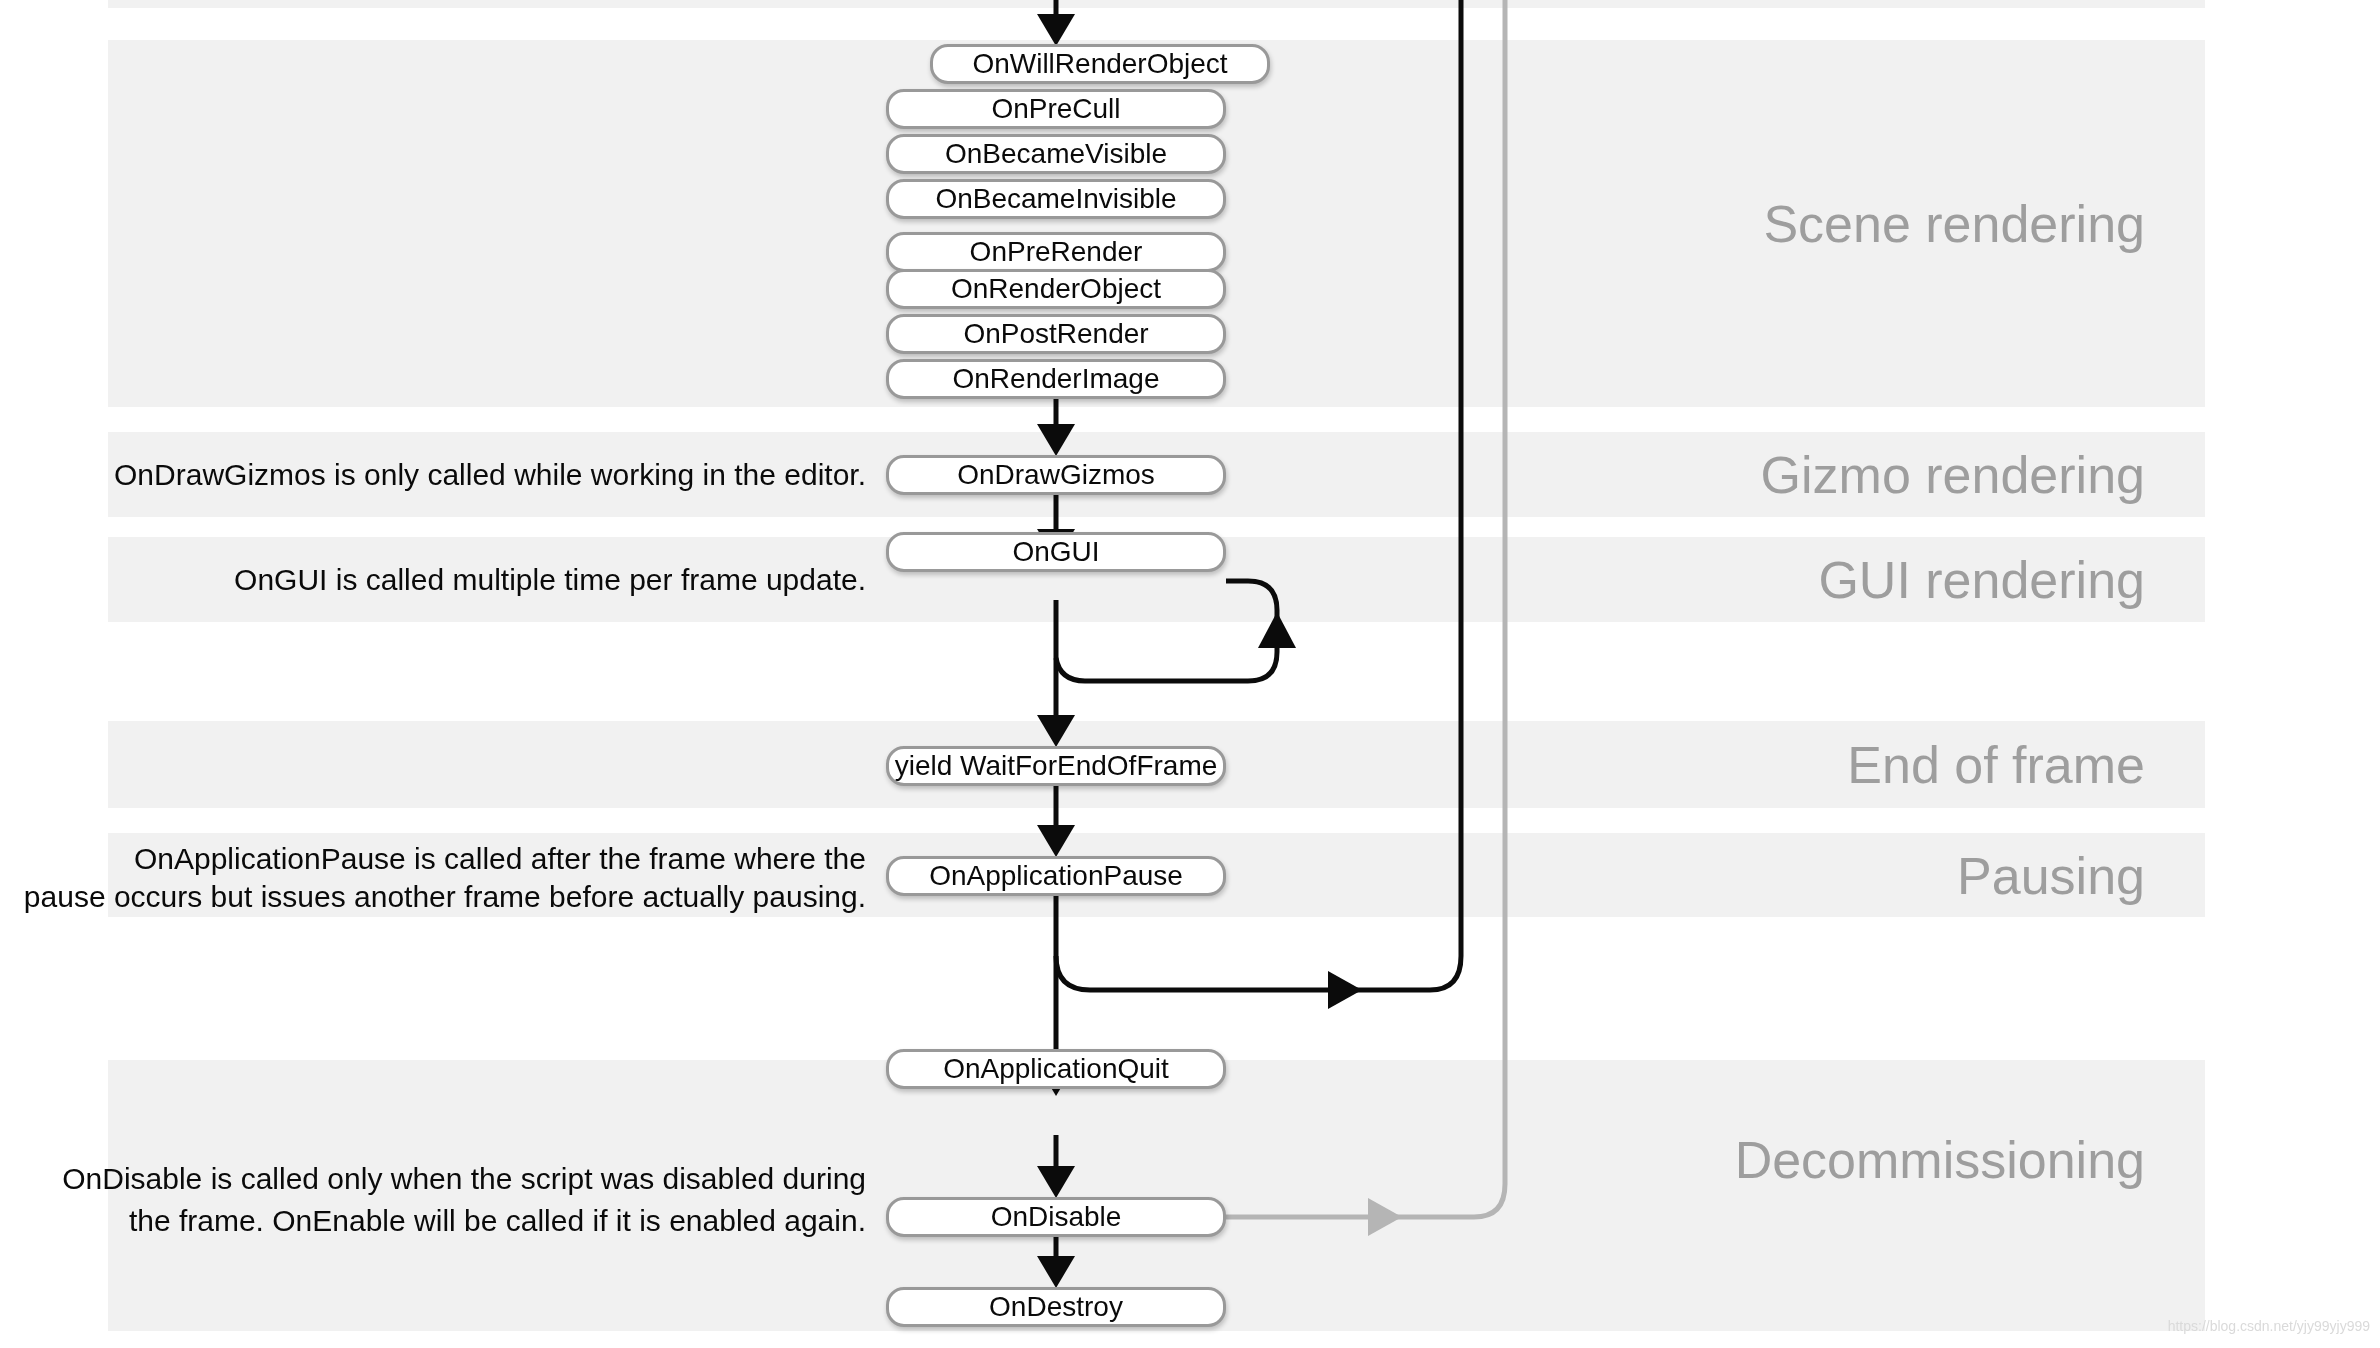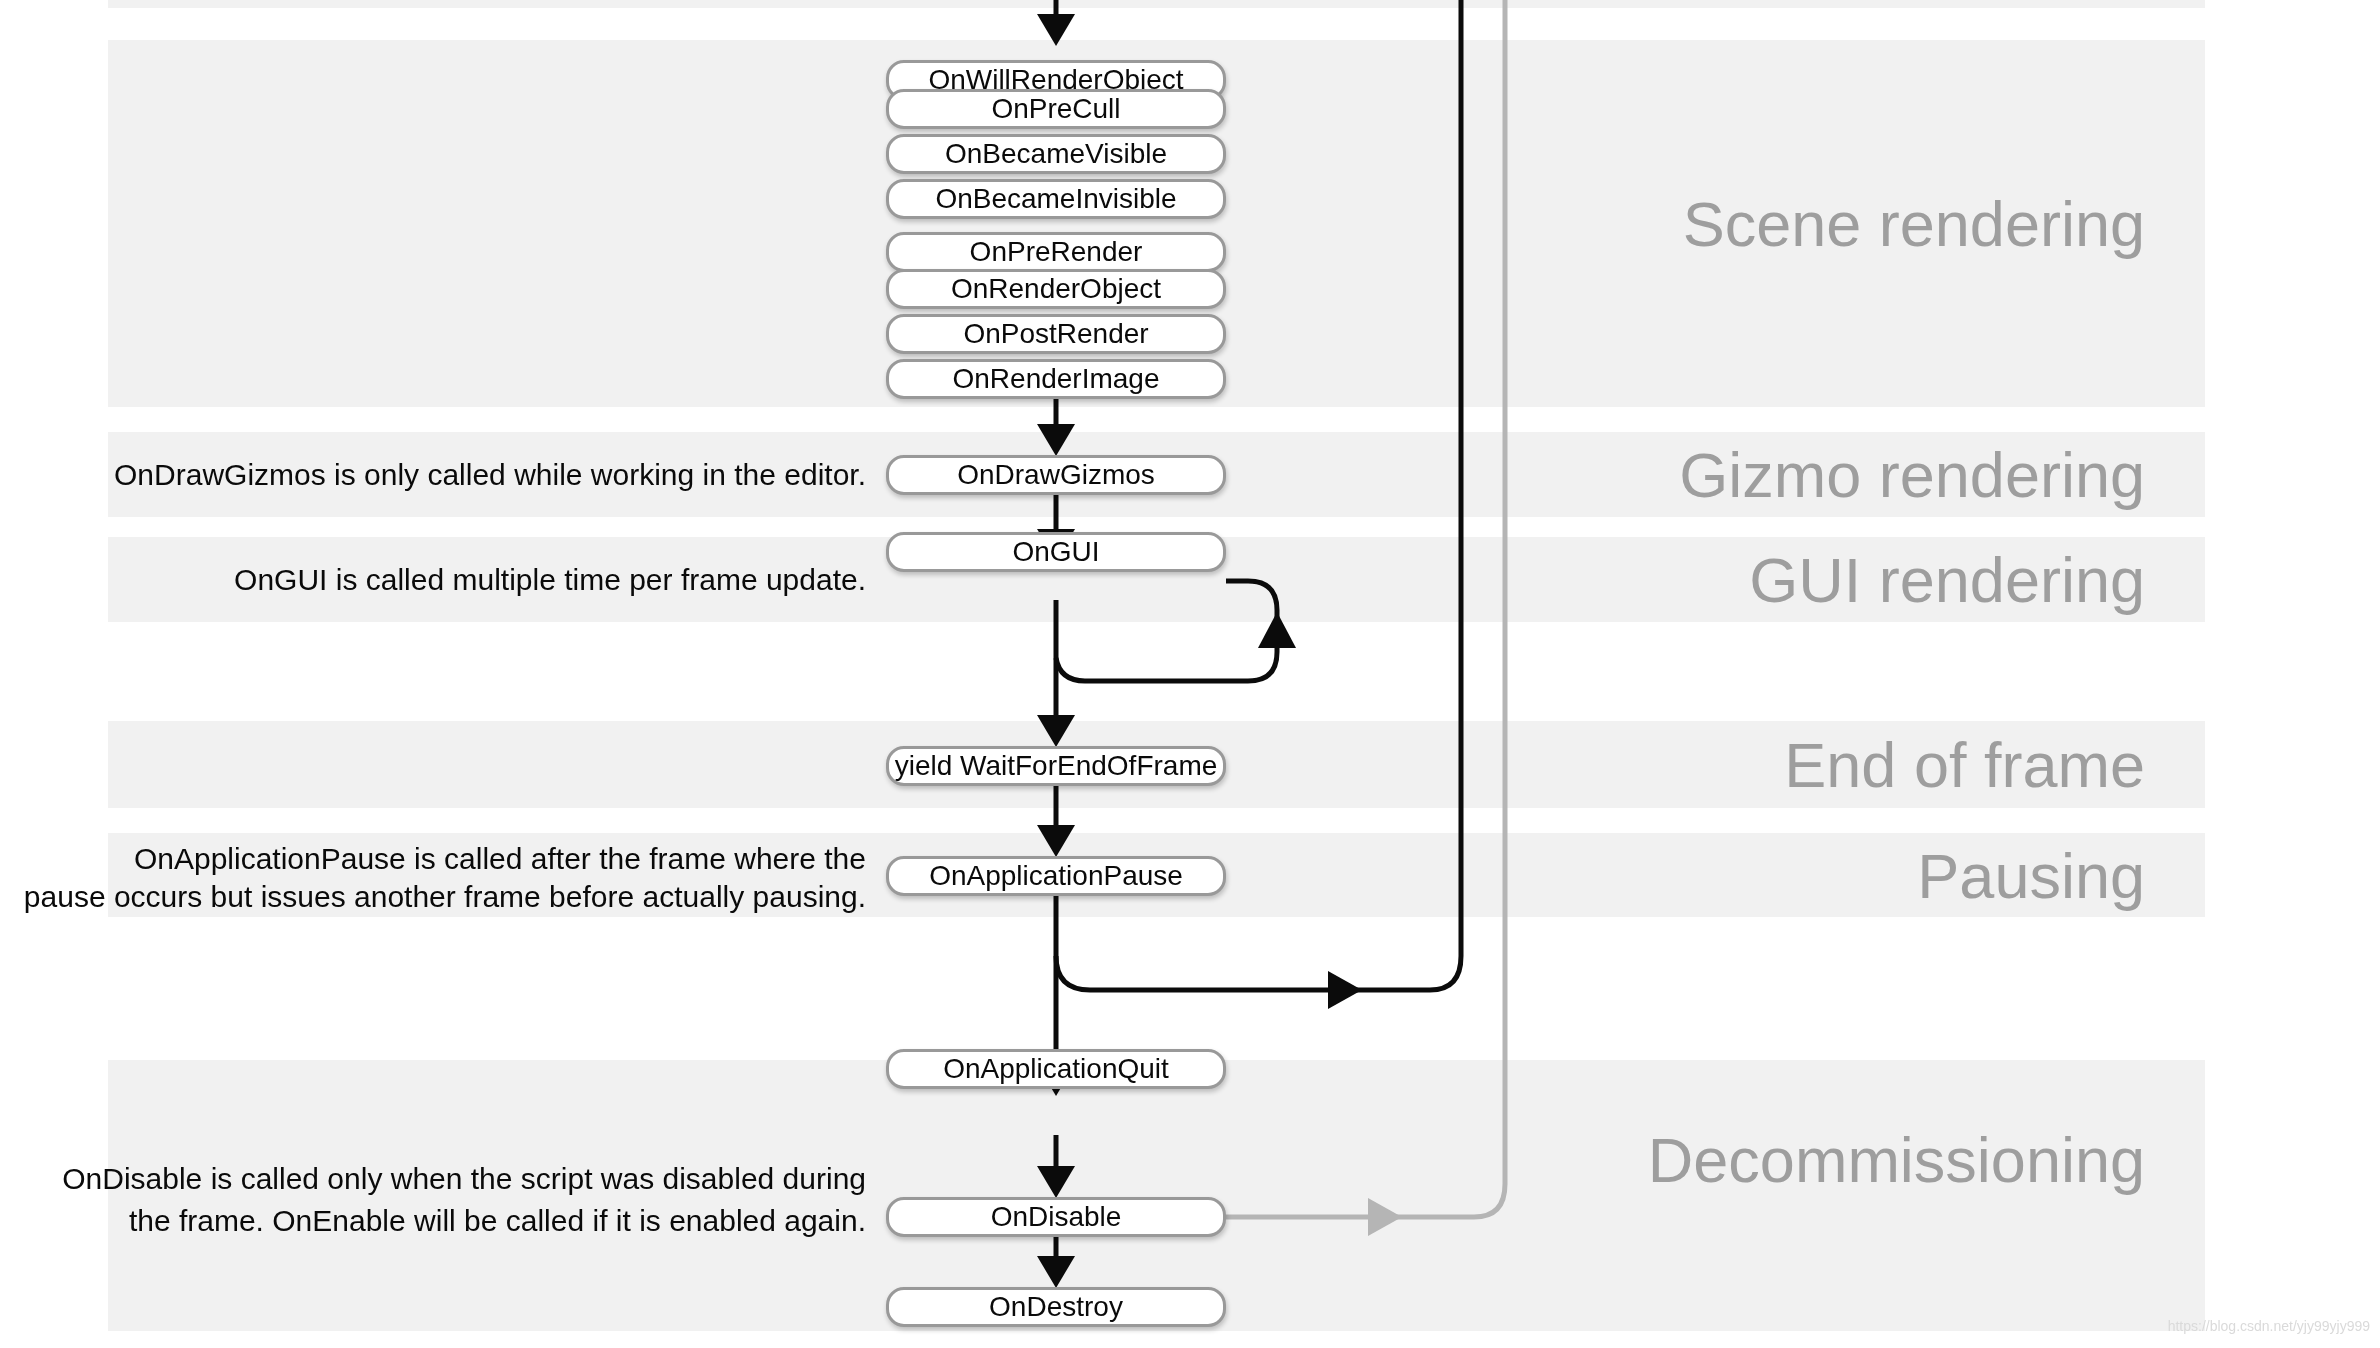--- a/index.html
+++ b/index.html
@@ -19,21 +19,21 @@
   .ah-gray{fill:var(--grayline);stroke:none;}
   .node{
     position:absolute;left:886px;width:340px;height:40px;z-index:3;
     background:#ffffff;border:3px solid var(--boxborder);border-radius:18px;
     box-sizing:border-box;display:flex;align-items:center;justify-content:center;
     font-size:28px;color:var(--ink);box-shadow:1px 3px 5px rgba(0,0,0,0.22);
     white-space:nowrap;
   }
   .biglabel{
     position:absolute;right:235px;z-index:1;color:var(--biglabel);
-    font-size:63px;line-height:88px;white-space:nowrap;text-align:right;
+    font-size:52px;line-height:88px;white-space:nowrap;text-align:right;
   }
   .note{
     position:absolute;right:1514px;z-index:3;color:var(--ink);
     font-size:30px;line-height:40px;text-align:right;white-space:nowrap;
   }
   .watermark{
     position:absolute;right:10px;top:1318px;z-index:4;
     font-size:14px;color:var(--watermark);white-space:nowrap;
   }
 </style>
@@ -79,21 +79,21 @@
     <path class="flow-line" d="M1226 581 H1248 Q1277 581 1277 610 V652 Q1277 681 1248 681 H1085 Q1060 681 1056 658"></path>
     <polygon class="ah" points="1258,648 1296,648 1277,612"></polygon>
 
     <path class="flow-line" d="M1056 956 Q1056 990 1090 990 H1430 Q1461 990 1461 956 V0"></path>
     <polygon class="ah" points="1328,971 1328,1009 1362,990"></polygon>
 
     <path class="flow-line-gray" d="M1226 1217 H1474 Q1505 1217 1505 1184 V0"></path>
     <polygon class="ah-gray" points="1368,1198 1368,1236 1402,1217"></polygon>
   </svg>
 
-  <div class="node" style="top:60px;">
+  <div class="node" style="top:44px;margin-left:44px;">
       <span>OnWillRenderObject</span>
     </div>
   <div class="node" style="top:89px;">
       <span>OnPreCull</span>
     </div>
   <div class="node" style="top:134px;">
       <span>OnBecameVisible</span>
     </div>
   <div class="node" style="top:179px;">
       <span>OnBecameInvisible</span>

